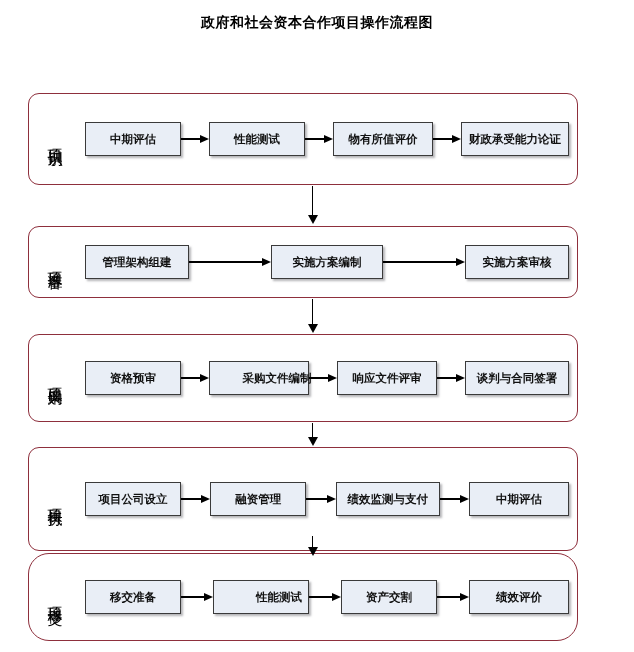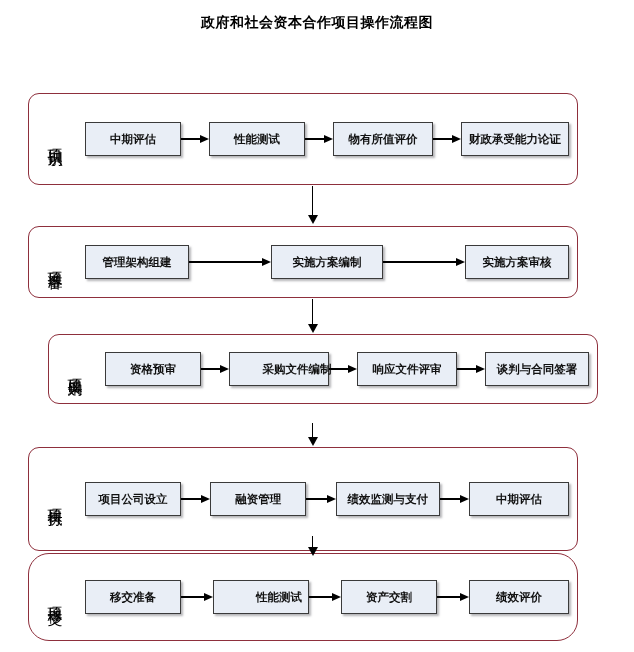--- a/index.html
+++ b/index.html
@@ -161,21 +161,21 @@
     <div class="stage-row" style="top: 226px; height: 72px; padding-left: 28px;">
       <div class="stage-label">项目准备</div>
       <div class="node-strip">
         <div class="node" style="width: 104px; flex: 0 0 104px;">管理架构组建</div>
         <div class="arrow-h"></div>
         <div class="node" style="width: 112px; flex: 0 0 112px;">实施方案编制</div>
         <div class="arrow-h"></div>
         <div class="node" style="width: 104px; flex: 0 0 104px;">实施方案审核</div>
       </div>
     </div>
-    <div class="stage-row" style="top: 334px; height: 70px; margin-left: 20px;">
+    <div class="stage-row" style="top: 334px; height: 88px;">
       <div class="stage-label">项目采购</div>
       <div class="node-strip">
         <div class="node" style="width: 96px; flex: 0 0 96px;">资格预审</div>
         <div class="arrow-h"></div>
         <div class="node" style="width: 100px; flex: 0 0 100px; padding-left: 40px;">采购文件编制</div>
         <div class="arrow-h"></div>
         <div class="node" style="width: 100px; flex: 0 0 100px;">响应文件评审</div>
         <div class="arrow-h"></div>
         <div class="node" style="width: 104px; flex: 0 0 104px;">谈判与合同签署</div>
       </div>

